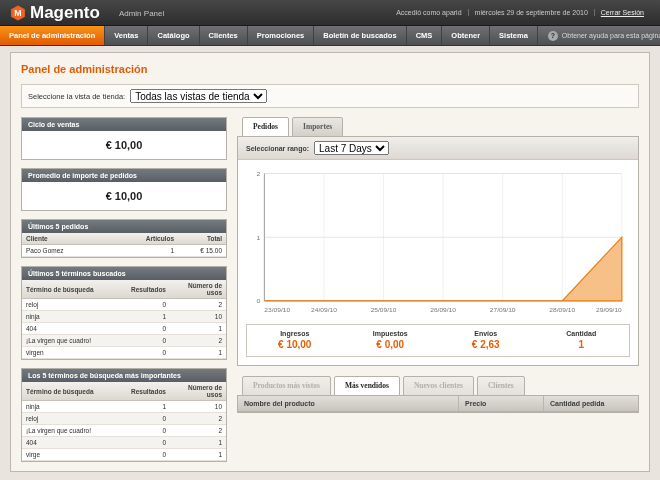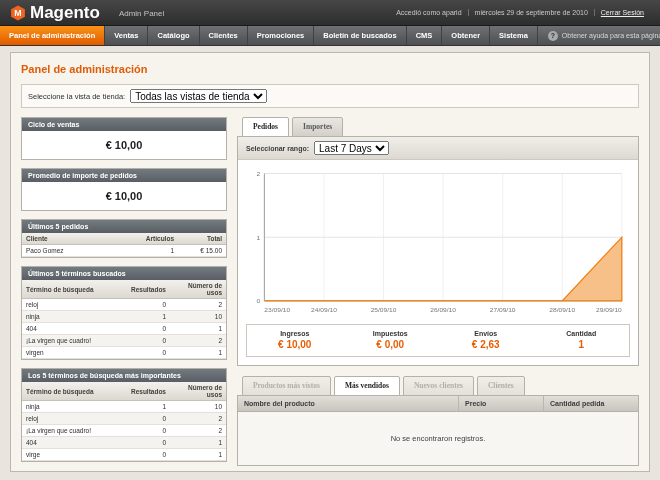--- a/index.html
+++ b/index.html
@@ -295,18 +295,17 @@
             <div class="tab active">Más vendidos</div>
             <div class="tab disabled">Nuevos clientes</div>
             <div class="tab disabled">Clientes</div>
           </div>
         <div class="grid">
           <div class="grid-h">
               <div class="gcell c0">Nombre del producto</div>
               <div class="gcell c1">Precio</div>
               <div class="gcell c2">Cantidad pedida</div>
             </div>
-          <div class="grid-empty">No se encontraron registros.</div>
         </div>
       </div>
     </div>
   </div>
 </div>
 
 </body></html>

